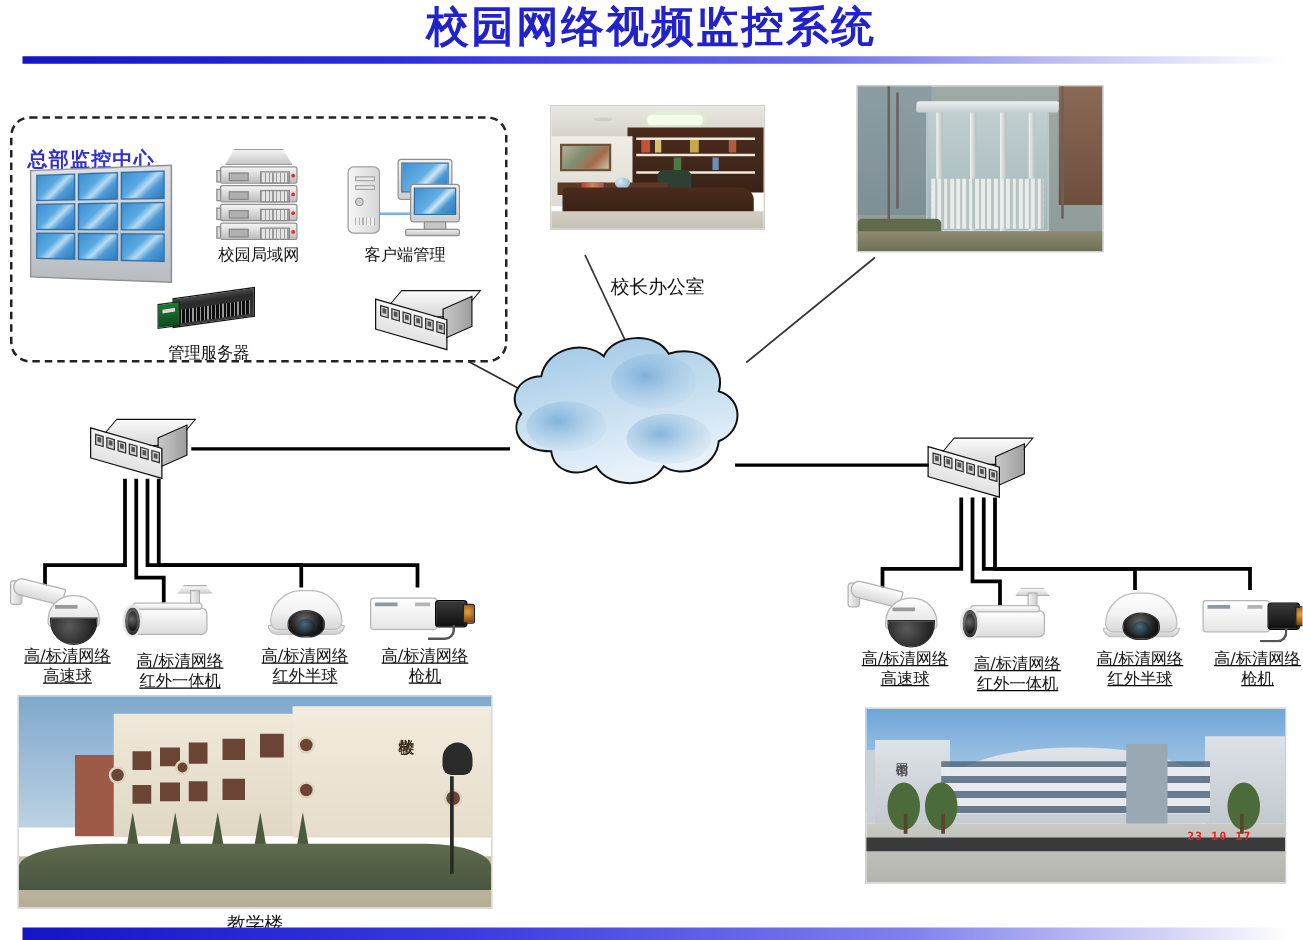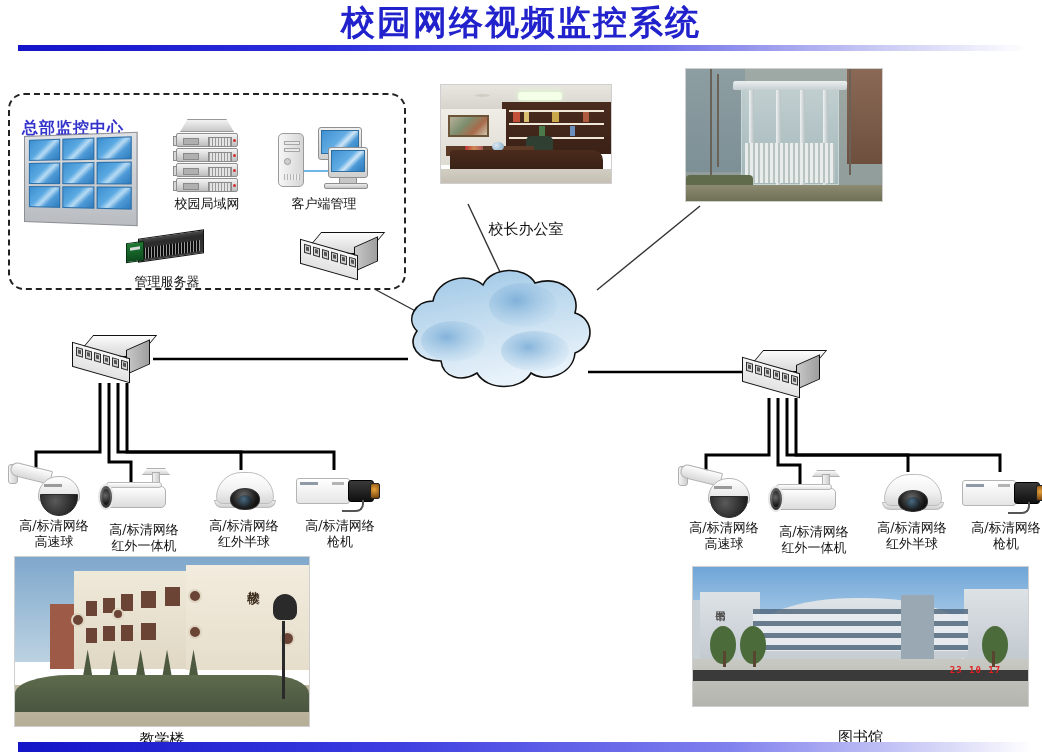--- a/index.html
+++ b/index.html
@@ -221,21 +221,21 @@
   .gb-roof { position:absolute; left:24%; top:9%; width:58%; height:7%; background:linear-gradient(to bottom,#eceff0,#c6cfd1); border-radius:2px; transform:skewX(-3deg); }
   .gb-col { position:absolute; top:14%; width:2.5%; height:74%; background:linear-gradient(to right,#f0f2f2,#b6c0c2); }
   .gb-grill { position:absolute; left:30%; top:56%; width:46%; height:30%;
      background: repeating-linear-gradient(to right,#e8eceb 0 3px,#b9c3c2 3px 5px),
                  repeating-linear-gradient(to bottom,#e8eceb 0 3px,#b9c3c2 3px 5px); }
   .gb-tree { position:absolute; width:2px; background:#6b6257; }
   .gb-ground { position:absolute; left:0; bottom:0; width:100%; height:12%; background:linear-gradient(to bottom,#8d8b72,#6e7055); }
   .gb-hedge { position:absolute; left:0; bottom:8%; width:34%; height:12%; background:#5f6b4a; border-radius:4px; }
 
   
-  #ph-teach { left:14px; top:556px; width:296px; height:171px; }
+  #ph-teach { left:14px; top:556px; width:380px; height:171px; }
   .tb-sky { position:absolute; left:0; top:0; width:100%; height:62%; background:linear-gradient(to bottom,#7fa8cc,#bcd2e2); }
   .tb-main { position:absolute; left:20%; top:8%; width:80%; height:58%; background:linear-gradient(to bottom,#efe9da,#e0d8c4); }
   .tb-main2 { position:absolute; left:58%; top:5%; width:42%; height:62%; background:linear-gradient(to bottom,#f2ecde,#e6decb); }
   .tb-red { position:absolute; left:12%; top:28%; width:12%; height:38%; background:#9d5a46; }
   .tb-win { position:absolute; background:#6b4436; }
   .tb-circwin { position:absolute; border-radius:50%; background:#6b4436; border:2px solid #ded5c0; }
   .tb-cal { position:absolute; right:16%; top:14%; font-size:13px; color:#3a2a1c; font-family:"DejaVu Serif",serif; writing-mode:vertical-rl; }
   .tb-hedge { position:absolute; left:0; bottom:8%; width:100%; height:22%; background:linear-gradient(to bottom,#5e6b4c,#4a5540); border-radius:40% 30% 0 0 / 40px; }
   .tb-ground { position:absolute; left:0; bottom:0; width:100%; height:24%; background:linear-gradient(to bottom,#c6bda6,#b6ad96); }
   .tb-tree { position:absolute; bottom:18%; width:16px; height:46px; background:#4e5a3f; clip-path: polygon(50% 0,100% 100%,0 100%); }
@@ -256,21 +256,21 @@
   .lb-plaza { position:absolute; left:0; bottom:0; width:100%; height:34%; background:linear-gradient(to bottom,#c9c9c4,#b4b4ae); }
   .lb-band { position:absolute; left:0; bottom:18%; width:100%; height:8%; background:#3a3a3a; }
   .lb-tree2 { position:absolute; bottom:30%; width:26px; height:38px; background:#4b6b3a; border-radius:50%; }
   .lb-trunk { position:absolute; bottom:28%; width:3px; height:16px; background:#5a4630; }
   .lb-stamp { position:absolute; right:8%; bottom:22%; font-size:9px; color:#e02020; font-weight:bold;
      font-family:"DejaVu Sans Mono","Liberation Mono",monospace; letter-spacing:1px; }
   .lb-sign { position:absolute; left:6%; top:26%; font-size:10px; color:#4a4a4a;
      writing-mode:vertical-rl; font-family:"DejaVu Serif",serif; }
 
   
-  .cam-group { position:absolute; width:96px; }
+  .cam-group { position:absolute; width:96px;text-decoration:underline; }
   .cam-art { position:relative; width:96px; height:56px; }
   .cam-label {
     text-align:center; font-size:13px; line-height:16px; color:#111;
     font-family:"DejaVu Serif","Liberation Serif",serif;
     white-space:nowrap;
   }
 
   
   .ptz-arm { position:absolute; left:4px; top:4px; width:42px; height:14px;
      background:linear-gradient(to bottom,#fdfdfd,#d9d9d9); border:1px solid #b0b0b0;
@@ -694,16 +694,15 @@
     <div class="lb-plaza"></div>
     <div class="lb-band"></div>
     <div class="lb-tree2" style="left:5%"></div>
     <div class="lb-trunk" style="left:9%"></div>
     <div class="lb-tree2" style="left:14%"></div>
     <div class="lb-trunk" style="left:18%"></div>
     <div class="lb-tree2" style="right:6%"></div>
     <div class="lb-trunk" style="right:10%"></div>
     <div class="lb-stamp">23 10 17</div>
   </div>
-  <div class="photo-caption" style="top:162px">图书馆</div>
 </div>
 
 <div id="bottom-rule"></div>
 
 </body></html>

